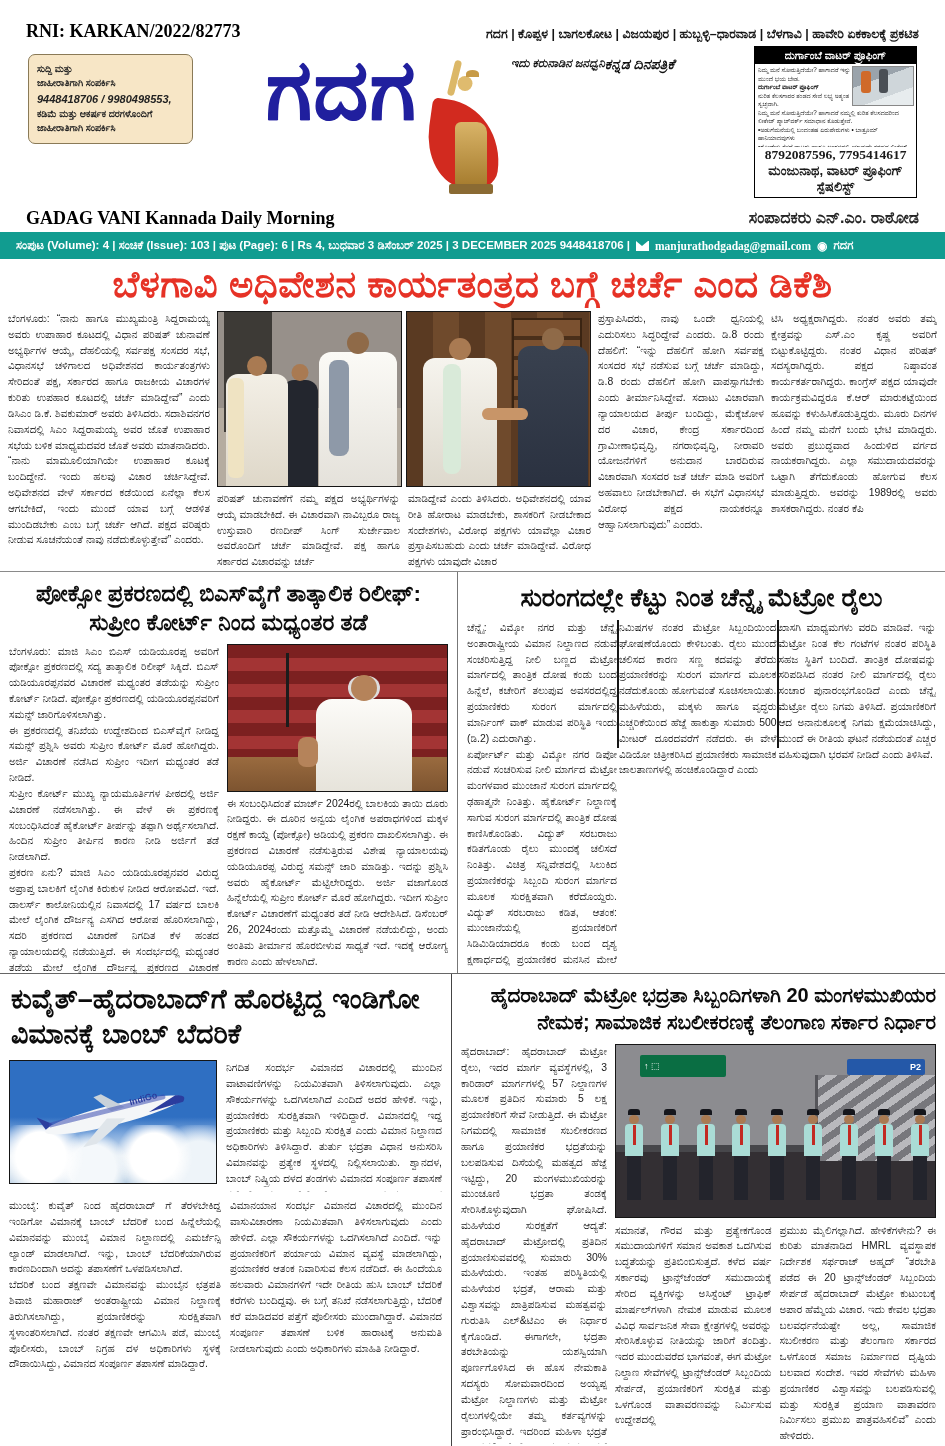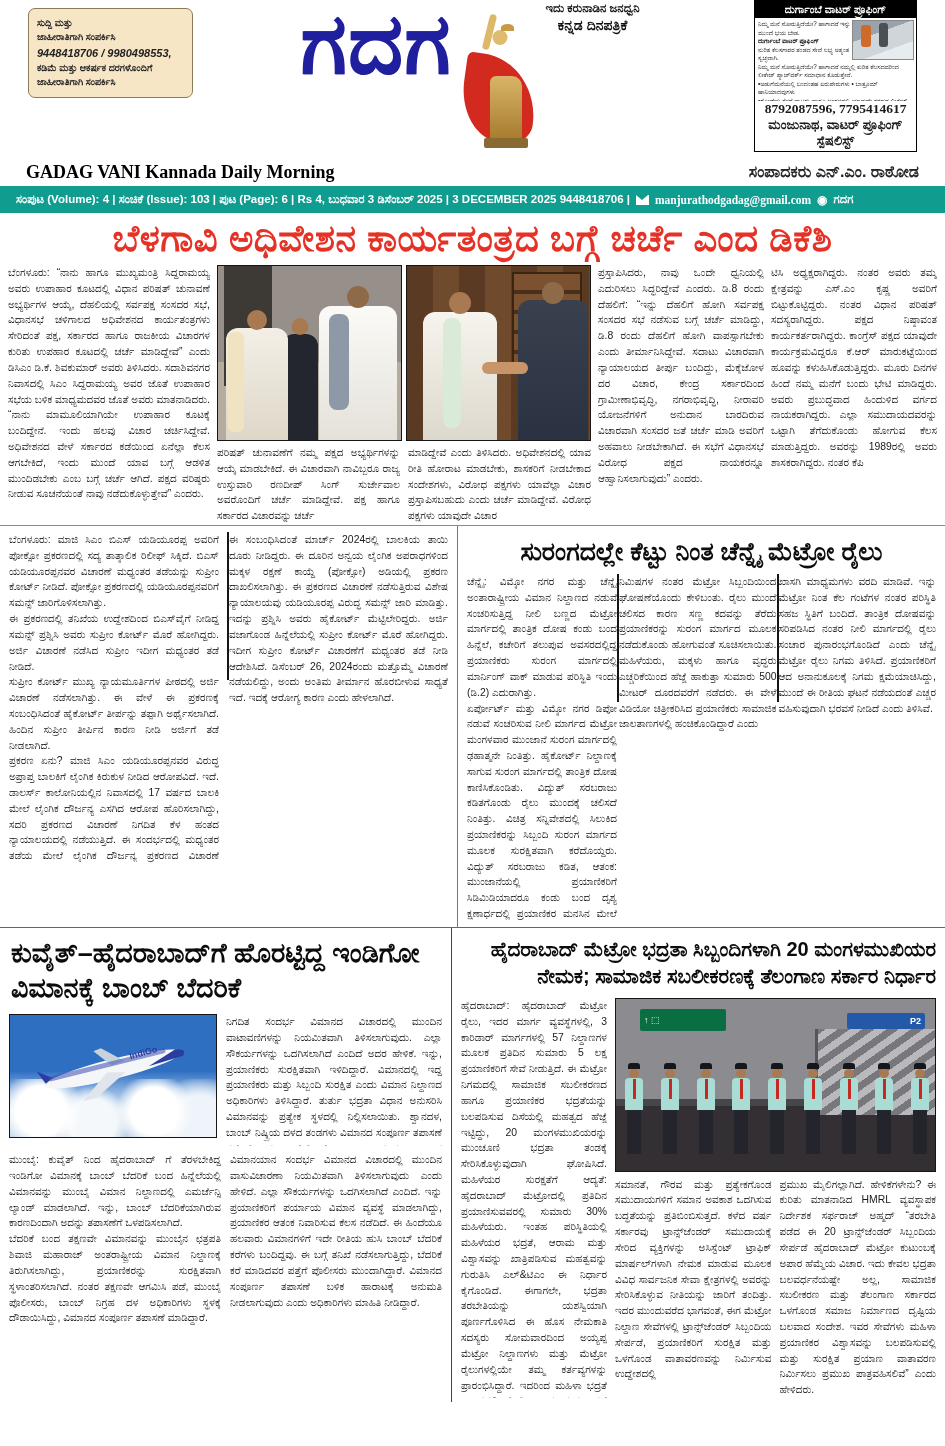--- a/index.html
+++ b/index.html
@@ -17,21 +17,21 @@
   .contact-box .ph { font-style:italic; font-size:11px; }
   .logo-wrap { position:absolute; left:205px; top:2px; width:530px; display:flex; justify-content:center; align-items:flex-start; gap:4px; }
   .t1 { font-size:84px; font-weight:800; color:#201f9e; line-height:1.0; letter-spacing:2px; text-shadow:1px 0 #201f9e; }
   .statue { position:relative; width:86px; height:146px; flex:0 0 auto; }
   .swoosh { position:absolute; left:6px; top:54px; width:74px; height:86px; background:#d22a1f; border-radius:8% 95% 40% 70%/10% 90% 30% 80%; transform:rotate(8deg); }
   .statue .pedestal { position:absolute; left:28px; bottom:0; width:44px; height:10px; background:#8a6a33; border-radius:2px; }
   .statue .robe { position:absolute; left:34px; bottom:8px; width:32px; height:64px; background:linear-gradient(#d9b468,#a67c2e); border-radius:6px 10px 4px 4px; }
   .statue .head { position:absolute; left:44px; top:28px; width:15px; height:15px; border-radius:50%; background:#dfbb6e; }
   .statue .crown { position:absolute; left:45px; top:22px; width:13px; height:7px; background:#c79a45; border-radius:50% 50% 0 0; }
   .statue .arm { position:absolute; left:30px; top:12px; width:7px; height:36px; background:#dcb868; border-radius:4px; transform:rotate(14deg); }
-  .logo-right { display:flex; flex-direction:column; align-items:center; margin-top:0; }
+  .logo-right { display:flex; flex-direction:row; align-items:center; margin-top:6px;font-style:italic; }
   .tagline { font-size:11.5px; font-weight:bold; color:#121212; margin-bottom:0px; }
   .t2 { font-size:62px; font-weight:800; color:#201f9e; line-height:1.05; text-shadow:1px 0 #201f9e; }
   .subtitle { font-size:14px; font-weight:bold; color:#101010; margin-top:2px; }
 
   .ad-box { position:absolute; right:28px; top:0px; width:163px; height:152px; border:1px solid #000; background:#fff; display:flex; flex-direction:column; }
   .ad-head { background:#000; color:#fff; font-size:10.5px; font-weight:bold; text-align:center; padding:2px 0; }
   .ad-body { flex:1; position:relative; padding:2px 3px; font-size:6.3px; line-height:1.35; color:#111; overflow:hidden; }
   .ad-img { position:absolute; right:2px; top:2px; width:62px; height:40px; border:1px solid #888; background:linear-gradient(160deg,#9aa3ab 0 35%,#cfd6da 35% 70%,#e7ecee 70%); }
   .ad-img::before { content:""; position:absolute; left:8px; top:4px; width:10px; height:22px; background:#d06a2a; border-radius:3px; }
   .ad-img::after { content:""; position:absolute; left:26px; top:2px; width:9px; height:24px; background:#4a4f55; border-radius:3px; }
@@ -86,21 +86,21 @@
   .p-hs2 .arm2 { position:absolute; right:62px; top:96px; width:46px; height:12px; background:#c89568; border-radius:6px; }
 
   
   .mid-row { display:flex; border-top:1px solid #8a8a8a; height:402px; }
   .mid-left { width:458px; padding:6px 9px 0 9px; border-right:1px solid #777; }
   .mid-right { flex:1; padding:6px 9px 0 9px; }
   .h2l { font-size:22.5px; font-weight:800; text-align:center; line-height:1.28; color:#0d0d0d; padding:2px 0 6px 0; }
   .h2r { font-size:25px; font-weight:800; text-align:center; line-height:1.2; color:#0d0d0d; padding:4px 0 8px 0; }
   .mid-left-body { display:flex; gap:8px; height:330px; }
   .mid-left-body .colA { width:210px; }
-  .mid-left-body .colB { flex:1; display:flex; flex-direction:row; }
+  .mid-left-body .colB { flex:1; display:flex; flex-direction:column; }
   .p-bsy { height:148px; margin-bottom:4px; background:repeating-linear-gradient(#7c2020 0 13px,#a33434 13px 26px); }
   .p-bsy .desk { position:absolute; left:0; bottom:0; width:100%; height:34px; background:linear-gradient(#9a6b3f,#7d5430); }
   .p-bsy .mic { position:absolute; left:58px; top:8px; width:3px; height:74px; background:#1c1c1c; }
   .p-bsy .man { position:absolute; left:88px; top:54px; width:96px; height:94px; background:linear-gradient(#fcfbf8,#e6e3da); border-radius:16px 16px 0 0; }
   .p-bsy .man .head { width:26px; height:26px; top:-24px; background:#b5835a; box-shadow:-4px 0 0 -1px #ddd, 4px 0 0 -1px #ddd; }
   .p-bsy .hands { position:absolute; left:70px; top:92px; width:20px; height:30px; background:#b5835a; border-radius:8px; }
   .mid-left-body .colB .col { flex:1; }
   .mid-right-body { display:flex; gap:0; height:352px; }
   .mid-right-body .colA { width:150px; }
   .mid-right-body .colB, .mid-right-body .colC { flex:1; display:flex; flex-direction:row; }
@@ -153,20 +153,24 @@
   .guard .tie { position:absolute; left:9px; top:16px; width:3px; height:20px; background:#c22a22; }
   .guard .pants { position:absolute; left:3px; top:47px; width:14px; height:44px; background:#23242c; }
   .bot-right-cols { display:flex; gap:8px; flex:1; }
   .bot-right-cols .col { flex:1; }
 </style>
 </head>
 <body>
 
 <div class="page">
 
+  <div class="topbar">
+    <div class="rni">RNI: KARKAN/2022/82773</div>
+    <div class="districts">ಗದಗ | ಕೊಪ್ಪಳ | ಬಾಗಲಕೋಟ | ವಿಜಯಪುರ | ಹುಬ್ಬಳ್ಳಿ–ಧಾರವಾಡ | ಬೆಳಗಾವಿ | ಹಾವೇರಿ ಏಕಕಾಲಕ್ಕೆ ಪ್ರಕಟಿತ</div>
+  </div>
 
   <div class="masthead">
     <div class="contact-box">
       <div>ಸುದ್ದಿ ಮತ್ತು</div>
       <div>ಜಾಹೀರಾತಿಗಾಗಿ ಸಂಪರ್ಕಿಸಿ</div>
       <div class="ph">9448418706 / 9980498553,</div>
       <div>ಕಡಿಮೆ ಮತ್ತು ಆಕರ್ಷಕ ದರಗಳೊಂದಿಗೆ</div>
       <div>ಜಾಹೀರಾತಿಗಾಗಿ ಸಂಪರ್ಕಿಸಿ</div>
     </div>
 
@@ -256,20 +260,21 @@
         <div class="col">ಪರಿಷತ್ ಚುನಾವಣೆಗೆ ನಮ್ಮ ಪಕ್ಷದ ಅಭ್ಯರ್ಥಿಗಳನ್ನು ಆಯ್ಕೆ ಮಾಡಬೇಕಿದೆ. ಈ ವಿಚಾರವಾಗಿ ನಾವಿಬ್ಬರೂ ರಾಜ್ಯ ಉಸ್ತುವಾರಿ ರಣದೀಪ್ ಸಿಂಗ್ ಸುರ್ಜೇವಾಲ ಅವರೊಂದಿಗೆ ಚರ್ಚೆ ಮಾಡಿದ್ದೇವೆ. ಪಕ್ಷ ಹಾಗೂ ಸರ್ಕಾರದ ವಿಚಾರವನ್ನು ಚರ್ಚೆ</div>
         <div class="col">ಮಾಡಿದ್ದೇವೆ ಎಂದು ತಿಳಿಸಿದರು. ಅಧಿವೇಶನದಲ್ಲಿ ಯಾವ ರೀತಿ ಹೋರಾಟ ಮಾಡಬೇಕು, ಶಾಸಕರಿಗೆ ನೀಡಬೇಕಾದ ಸಂದೇಶಗಳು, ವಿರೋಧ ಪಕ್ಷಗಳು ಯಾವೆಲ್ಲಾ ವಿಚಾರ ಪ್ರಸ್ತಾಪಿಸಬಹುದು ಎಂದು ಚರ್ಚೆ ಮಾಡಿದ್ದೇವೆ. ವಿರೋಧ ಪಕ್ಷಗಳು ಯಾವುದೇ ವಿಚಾರ</div>
       </div>
     </div>
     <div class="col c4">ಪ್ರಸ್ತಾಪಿಸಿದರು, ನಾವು ಒಂದೇ ಧ್ವನಿಯಲ್ಲಿ ಎದುರಿಸಲು ಸಿದ್ಧರಿದ್ದೇವೆ ಎಂದರು. ಡಿ.8 ರಂದು ದೆಹಲಿಗೆ: “ಇನ್ನು ದೆಹಲಿಗೆ ಹೋಗಿ ಸರ್ವಪಕ್ಷ ಸಂಸದರ ಸಭೆ ನಡೆಸುವ ಬಗ್ಗೆ ಚರ್ಚೆ ಮಾಡಿದ್ದು, ಡಿ.8 ರಂದು ದೆಹಲಿಗೆ ಹೋಗಿ ವಾಪಸ್ಸಾಗಬೇಕು ಎಂದು ತೀರ್ಮಾನಿಸಿದ್ದೇವೆ. ಸದಾಟು ವಿಚಾರವಾಗಿ ನ್ಯಾಯಾಲಯದ ತೀರ್ಪು ಬಂದಿದ್ದು, ಮೆಕ್ಕೆಜೋಳ ದರ ವಿಚಾರ, ಕೇಂದ್ರ ಸರ್ಕಾರದಿಂದ ಗ್ರಾಮೀಣಾಭಿವೃದ್ಧಿ, ನಗರಾಭಿವೃದ್ಧಿ, ನೀರಾವರಿ ಯೋಜನೆಗಳಿಗೆ ಅನುದಾನ ಬಾರದಿರುವ ವಿಚಾರವಾಗಿ ಸಂಸದರ ಜತೆ ಚರ್ಚೆ ಮಾಡಿ ಅವರಿಗೆ ಅಹವಾಲು ನೀಡಬೇಕಾಗಿದೆ. ಈ ಸಭೆಗೆ ವಿಧಾನಸಭೆ ವಿರೋಧ ಪಕ್ಷದ ನಾಯಕರನ್ನೂ ಆಹ್ವಾನಿಸಲಾಗುವುದು” ಎಂದರು.</div>
     <div class="col c5">ಟಿಸಿ ಅಧ್ಯಕ್ಷರಾಗಿದ್ದರು. ನಂತರ ಅವರು ತಮ್ಮ ಕ್ಷೇತ್ರವನ್ನು ಎಸ್.ಎಂ ಕೃಷ್ಣ ಅವರಿಗೆ ಬಿಟ್ಟುಕೊಟ್ಟಿದ್ದರು. ನಂತರ ವಿಧಾನ ಪರಿಷತ್ ಸದಸ್ಯರಾಗಿದ್ದರು. ಪಕ್ಷದ ನಿಷ್ಠಾವಂತ ಕಾರ್ಯಕರ್ತರಾಗಿದ್ದರು. ಕಾಂಗ್ರೆಸ್ ಪಕ್ಷದ ಯಾವುದೇ ಕಾರ್ಯಕ್ರಮವಿದ್ದರೂ ಕೆ.ಆರ್ ಮಾರುಕಟ್ಟೆಯಿಂದ ಹೂವನ್ನು ಕಳುಹಿಸಿಕೊಡುತ್ತಿದ್ದರು. ಮೂರು ದಿನಗಳ ಹಿಂದೆ ನಮ್ಮ ಮನೆಗೆ ಬಂದು ಭೇಟಿ ಮಾಡಿದ್ದರು. ಅವರು ಪ್ರಬುದ್ಧವಾದ ಹಿಂದುಳಿದ ವರ್ಗದ ನಾಯಕರಾಗಿದ್ದರು. ಎಲ್ಲಾ ಸಮುದಾಯದವರನ್ನು ಒಟ್ಟಾಗಿ ತೆಗೆದುಕೊಂಡು ಹೋಗುವ ಕೆಲಸ ಮಾಡುತ್ತಿದ್ದರು. ಅವರನ್ನು 1989ರಲ್ಲಿ ಅವರು ಶಾಸಕರಾಗಿದ್ದರು. ನಂತರ ಕೆಪಿ</div>
   </div>
 
   <div class="mid-row">
     <div class="mid-left">
+      <div class="h2l">ಪೋಕ್ಸೋ ಪ್ರಕರಣದಲ್ಲಿ ಬಿಎಸ್‌ವೈಗೆ ತಾತ್ಕಾಲಿಕ ರಿಲೀಫ್: ಸುಪ್ರೀಂ ಕೋರ್ಟ್ ನಿಂದ ಮಧ್ಯಂತರ ತಡೆ</div>
       <div class="mid-left-body">
         <div class="col colA">ಬೆಂಗಳೂರು: ಮಾಜಿ ಸಿಎಂ ಬಿಎಸ್ ಯಡಿಯೂರಪ್ಪ ಅವರಿಗೆ ಪೋಕ್ಸೋ ಪ್ರಕರಣದಲ್ಲಿ ಸದ್ಯ ತಾತ್ಕಾಲಿಕ ರಿಲೀಫ್ ಸಿಕ್ಕಿದೆ. ಬಿಎಸ್ ಯಡಿಯೂರಪ್ಪನವರ ವಿಚಾರಣೆ ಮಧ್ಯಂತರ ತಡೆಯನ್ನು ಸುಪ್ರೀಂ ಕೋರ್ಟ್ ನೀಡಿದೆ. ಪೋಕ್ಸೋ ಪ್ರಕರಣದಲ್ಲಿ ಯಡಿಯೂರಪ್ಪನವರಿಗೆ ಸಮನ್ಸ್ ಜಾರಿಗೊಳಿಸಲಾಗಿತ್ತು.
 ಈ ಪ್ರಕರಣದಲ್ಲಿ ತನಿಖೆಯ ಉದ್ದೇಶದಿಂದ ಬಿಎಸ್‌ವೈಗೆ ನೀಡಿದ್ದ ಸಮನ್ಸ್ ಪ್ರಶ್ನಿಸಿ ಅವರು ಸುಪ್ರೀಂ ಕೋರ್ಟ್ ಮೊರೆ ಹೋಗಿದ್ದರು. ಅರ್ಜಿ ವಿಚಾರಣೆ ನಡೆಸಿದ ಸುಪ್ರೀಂ ಇದೀಗ ಮಧ್ಯಂತರ ತಡೆ ನೀಡಿದೆ.
 ಸುಪ್ರೀಂ ಕೋರ್ಟ್ ಮುಖ್ಯ ನ್ಯಾಯಮೂರ್ತಿಗಳ ಪೀಠದಲ್ಲಿ ಅರ್ಜಿ ವಿಚಾರಣೆ ನಡೆಸಲಾಗಿತ್ತು. ಈ ವೇಳೆ ಈ ಪ್ರಕರಣಕ್ಕೆ ಸಂಬಂಧಿಸಿದಂತೆ ಹೈಕೋರ್ಟ್ ತೀರ್ಪನ್ನು ತಪ್ಪಾಗಿ ಅರ್ಥೈಸಲಾಗಿದೆ. ಹಿಂದಿನ ಸುಪ್ರೀಂ ತೀರ್ಪಿನ ಕಾರಣ ನೀಡಿ ಅರ್ಜಿಗೆ ತಡೆ ನೀಡಲಾಗಿದೆ.
 ಪ್ರಕರಣ ಏನು? ಮಾಜಿ ಸಿಎಂ ಯಡಿಯೂರಪ್ಪನವರ ವಿರುದ್ಧ ಅಪ್ರಾಪ್ತ ಬಾಲಕಿಗೆ ಲೈಂಗಿಕ ಕಿರುಕುಳ ನೀಡಿದ ಆರೋಪವಿದೆ. ಇದೆ. ಡಾಲರ್ಸ್ ಕಾಲೋನಿಯಲ್ಲಿನ ನಿವಾಸದಲ್ಲಿ 17 ವರ್ಷದ ಬಾಲಕಿ ಮೇಲೆ ಲೈಂಗಿಕ ದೌರ್ಜನ್ಯ ಎಸಗಿದ ಆರೋಪ ಹೊರಿಸಲಾಗಿದ್ದು, ಸದರಿ ಪ್ರಕರಣದ ವಿಚಾರಣೆ ನಿಗದಿತ ಕೆಳ ಹಂತದ ನ್ಯಾಯಾಲಯದಲ್ಲಿ ನಡೆಯುತ್ತಿದೆ. ಈ ಸಂದರ್ಭದಲ್ಲಿ ಮಧ್ಯಂತರ ತಡೆಯ ಮೇಲೆ ಲೈಂಗಿಕ ದೌರ್ಜನ್ಯ ಪ್ರಕರಣದ ವಿಚಾರಣೆ ಎದುರಿಸುತ್ತಿದ್ದ ಅವರಿಗೆ ಸದ್ಯ ನಿರಾಳ ಸಿಕ್ಕಂತಾಗಿದೆ.</div>
         <div class="colB">
           <div class="photo p-bsy">
             <div class="desk"></div>
             <div class="mic"></div>
             <div class="man">

